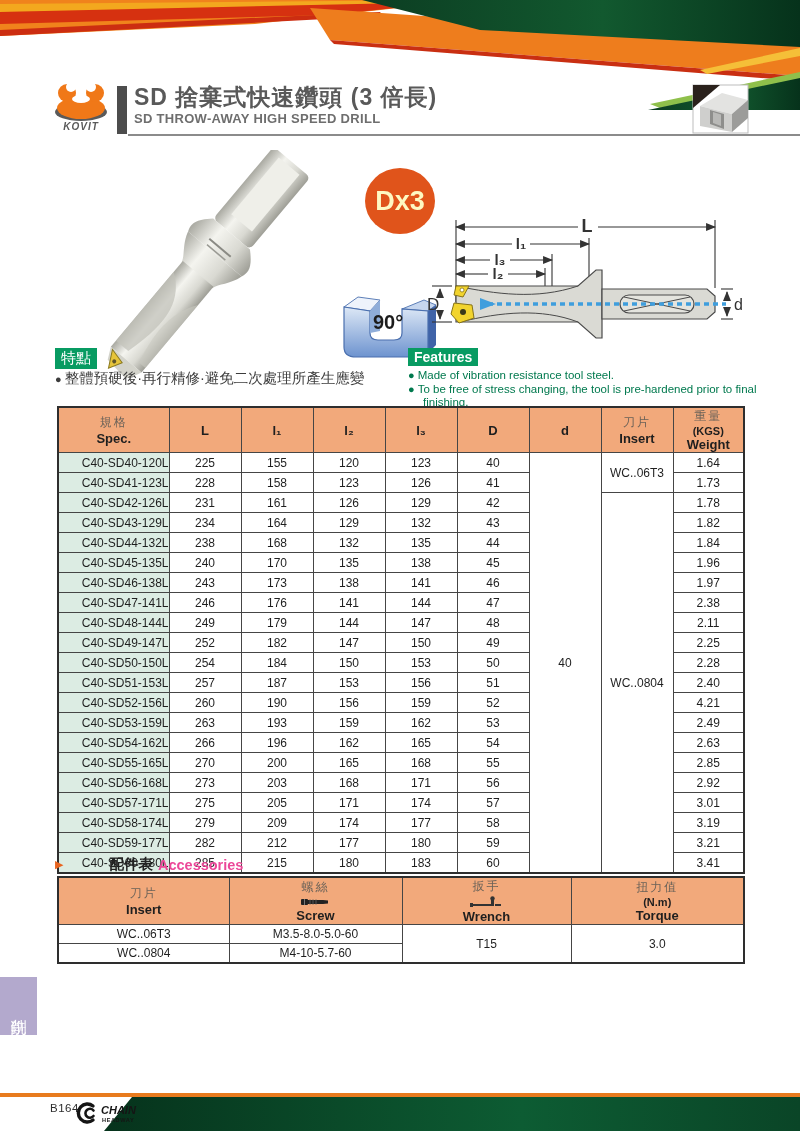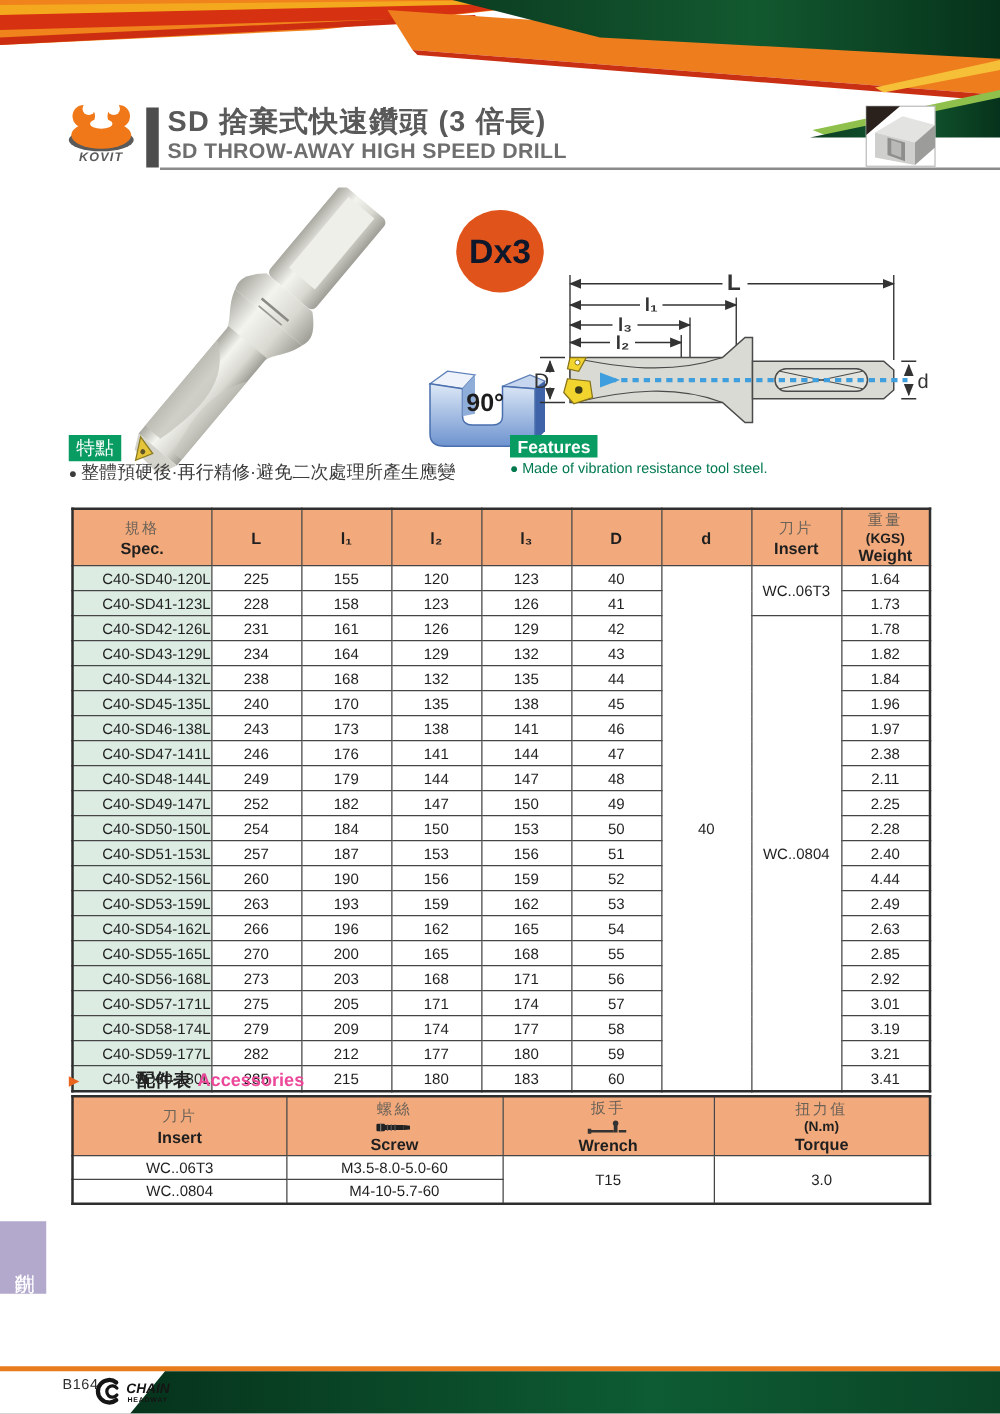--- a/index.html
+++ b/index.html
@@ -3,28 +3,28 @@
 <meta charset="utf-8">
 <style>
   html,body{margin:0;padding:0;background:#9a9a9a;}
   .page{position:relative;width:800px;height:1131px;background:#fff;overflow:hidden;
         font-family:"Liberation Sans","DejaVu Sans",sans-serif;margin:0 auto;}
   .abs{position:absolute;}
 
   
   .title-bar{left:117px;top:86px;width:10px;height:48px;background:#4d4d4d;}
   .title-zh{left:134px;top:82px;font-size:23px;font-weight:bold;color:#595959;letter-spacing:1px;white-space:nowrap;}
-  .title-en{left:134px;top:111px;font-size:17px;font-weight:bold;color:#6e6e6e;letter-spacing:.3px;white-space:nowrap;}
+  .title-en{left:134px;top:111px;font-size:13px;font-weight:bold;color:#6e6e6e;letter-spacing:.3px;white-space:nowrap;}
   .title-rule{left:128px;top:134px;width:672px;height:2px;background:#8b8b8b;}
   .kovit-label{left:44px;top:121px;width:74px;text-align:center;font-size:10px;font-weight:bold;
                font-style:italic;color:#5a5a5a;letter-spacing:1px;}
 
   
   .dx3{left:365px;top:168px;width:70px;height:66px;border-radius:50%;background:#e0541b;
-       color:#0f172a;font-weight:bold;font-size:27px;display:flex;align-items:center;justify-content:center;}
+       color:#fef9c3;font-weight:bold;font-size:27px;display:flex;align-items:center;justify-content:center;}
 
   
   .feat-label{display:inline-block;background:#089b62;color:#fff;padding:1px 6px;}
   .feat-zh-label{left:55px;top:348px;font-size:15px;}
   .feat-en-label{left:408px;top:348px;font-size:14px;font-weight:bold;}
   .zh-bullets{left:55px;top:369px;width:350px;color:#3c3c3c;font-size:14.5px;line-height:1.33;}
   .en-bullets{left:408px;top:369px;width:378px;color:#00794e;font-size:11.5px;line-height:1.18;}
   .bullet{padding-left:15px;text-indent:-15px;}
   .bullet::before{content:"\25CF\00a0";font-size:11px;}
 
@@ -209,20 +209,21 @@
     <text x="308" y="100" font-size="16" fill="#333">d</text>
   </svg>
 
   <div class="abs feat-label feat-zh-label">特點</div>
   <div class="abs zh-bullets">
     <div class="bullet">整體預硬後·再行精修·避免二次處理所產生應變</div>
   </div>
   <div class="abs feat-label feat-en-label">Features</div>
   <div class="abs en-bullets">
     <div class="bullet">Made of vibration resistance tool steel.</div>
+    <div class="bullet">To be free of stress changing, the tool is pre-hardened prior to final finishing.</div>
   </div>
 
   <table class="abs spec-table">
     <colgroup>
       <col style="width:111px">
         <col style="width:72px">
         <col style="width:72px">
       <col style="width:72px">
         <col style="width:72px">
         <col style="width:72px">
@@ -365,21 +366,21 @@
           <td>51</td>
           <td>2.40</td>
         </tr>
         <tr>
           <td class="spec-cell">C40-SD52-156L</td>
           <td>260</td>
           <td>190</td>
           <td>156</td>
           <td>159</td>
           <td>52</td>
-          <td>4.44</td>
+          <td>4.21</td>
         </tr>
         <tr>
           <td class="spec-cell">C40-SD53-159L</td>
           <td>263</td>
           <td>193</td>
           <td>159</td>
           <td>162</td>
           <td>53</td>
           <td>2.49</td>
         </tr>

